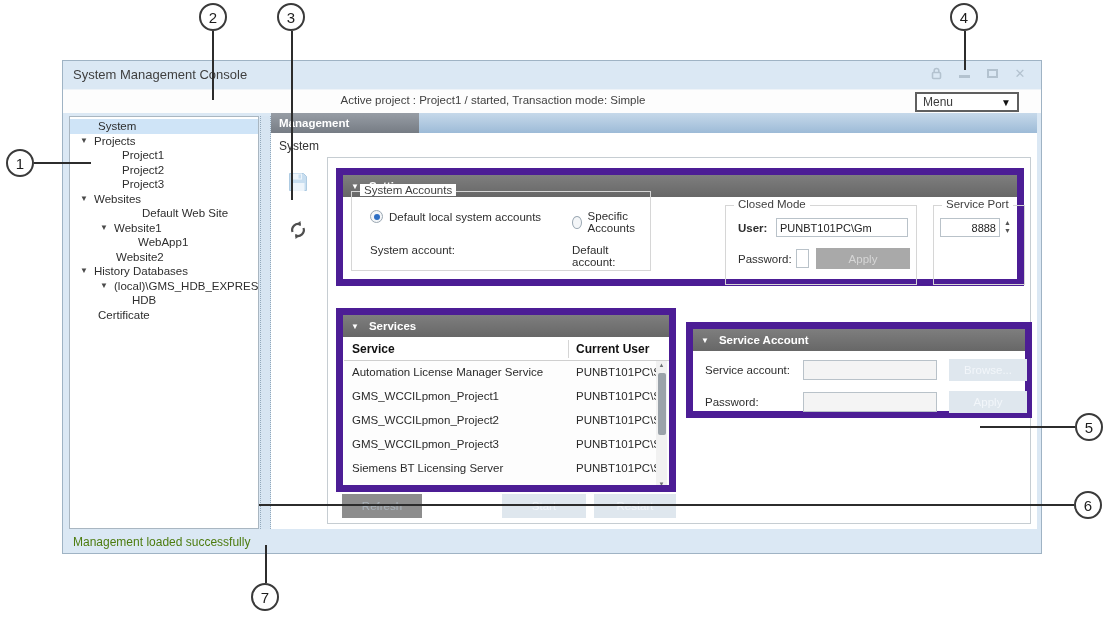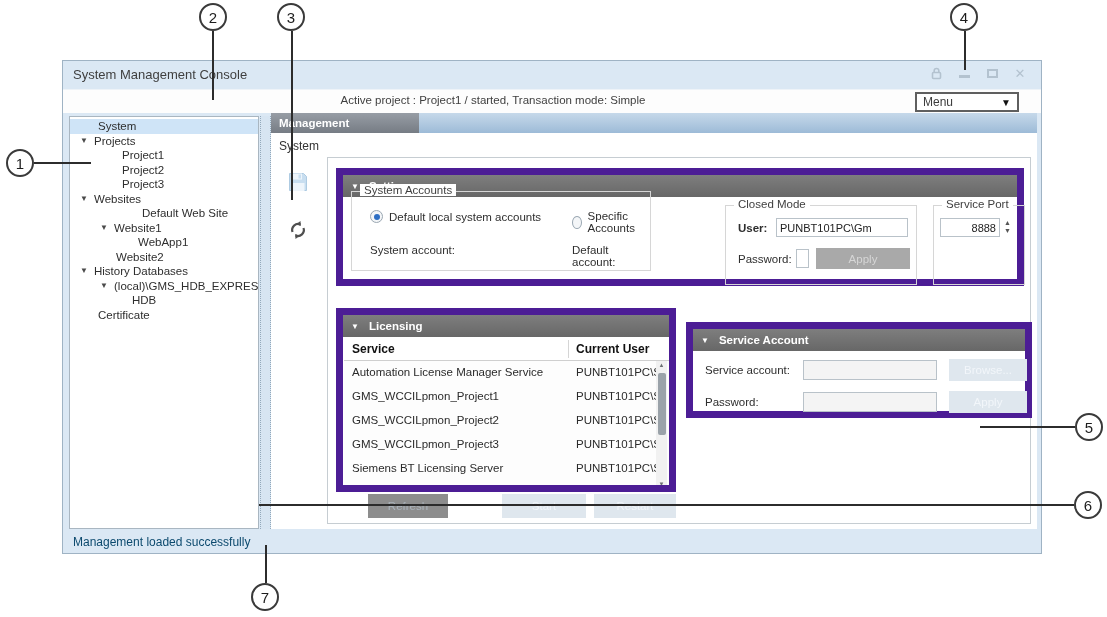--- a/index.html
+++ b/index.html
@@ -89,21 +89,21 @@
   .trow .u { position:absolute; left:232px; top:5px; width:88px; font-size:11.5px; color:#2b2b2b; white-space:nowrap; overflow:hidden; }
   .vsb { position:absolute; right:2px; top:46px; width:11px; height:127px; background:#f1f1f1; font-size:6px; color:#6b6f73; }
   .vsb .a { position:absolute; left:0; width:11px; text-align:center; }
   .vsb .thumb { position:absolute; left:1.5px; top:12px; width:8px; height:62px; background:#9aa2a9; border-radius:2px; }
   .hsb { position:absolute; left:1px; top:173px; width:326px; height:11px; background:#f1f1f1; font-size:6px; color:#6b6f73; }
   .hsb .a { position:absolute; top:2px; }
   .hsb .thumb { position:absolute; left:12px; top:1.5px; width:196px; height:8px; background:#9aa2a9; border-radius:2px; }
 
   
   .statusbar { position:absolute; left:0; top:470px; width:100%; height:23px; }
-  .statustext { position:absolute; left:10px; top:4px; font-size:12px; color:#0c4a6e; }
+  .statustext { position:absolute; left:10px; top:4px; font-size:12px; color:#4d7c0f; }
 
   
   .co { position:absolute; width:28px; height:28px; border-radius:50%; border:2px solid #3a3a3a; background:#fff;
         display:flex; align-items:center; justify-content:center; font-size:15px; color:#1d1d1d; z-index:60; }
   .cl { position:absolute; background:#2c2c2c; z-index:55; }
 </style>
 </head>
 <body>
 
 <div class="canvas">
@@ -213,21 +213,21 @@
             <span class="gtitle">Service Port</span>
             <input class="tbox" style="left: 6px; top: 12px; width: 60px; height: 19px; text-align: right;" value="8888">
             <span class="spin" style="left:70px; top:13px;">
               <span>▲</span>
               <span>▼</span>
             </span>
           </div>
         </div>
 
         <div class="panel p-services">
-          <div class="phead"><span class="pexp">▼</span><span>Licensing</span></div>
+          <div class="phead"><span class="pexp">▼</span><span>Services</span></div>
           <div class="thead">
             <span class="c1">Service</span>
             <span class="cdiv"></span>
             <span class="c2">Current User</span>
           </div>
           <div class="trows">
             <div class="trow">
                 <span class="s">Automation License Manager Service</span>
                 <span class="u">PUNBT101PC\SYS</span>
               </div>
@@ -267,21 +267,21 @@
         <div class="panel p-svcacct">
           <div class="phead"><span class="pexp">▼</span><span>Service Account</span></div>
           <span class="slabel" style="left:12px; top:35px;">Service account:</span>
           <input class="tbox empty" style="left: 110px; top: 31px; width: 134px; height: 20px;">
           <button class="btn btn-ghost" style="left:256px; top:30px; width:78px; height:22px;">Browse...</button>
           <span class="slabel" style="left:12px; top:67px;">Password:</span>
           <input class="tbox empty" style="left: 110px; top: 63px; width: 134px; height: 20px;">
           <button class="btn btn-ghost" style="left:256px; top:62px; width:78px; height:22px;">Apply</button>
         </div>
 
-        <button class="btn btn-dark" style="left:14px;  top:336px; width:80px; height:24px;margin-left:26px;">Refresh</button>
+        <button class="btn btn-dark" style="left:14px;  top:336px; width:80px; height:24px;">Refresh</button>
         <button class="btn btn-ghost" style="left:174px; top:336px; width:84px; height:24px;">Start</button>
         <button class="btn btn-ghost" style="left:266px; top:336px; width:82px; height:24px;">Restart</button>
       </div>
     </div>
 
     <div class="statusbar">
       <span class="statustext">Management loaded successfully</span>
     </div>
   </div>
 

